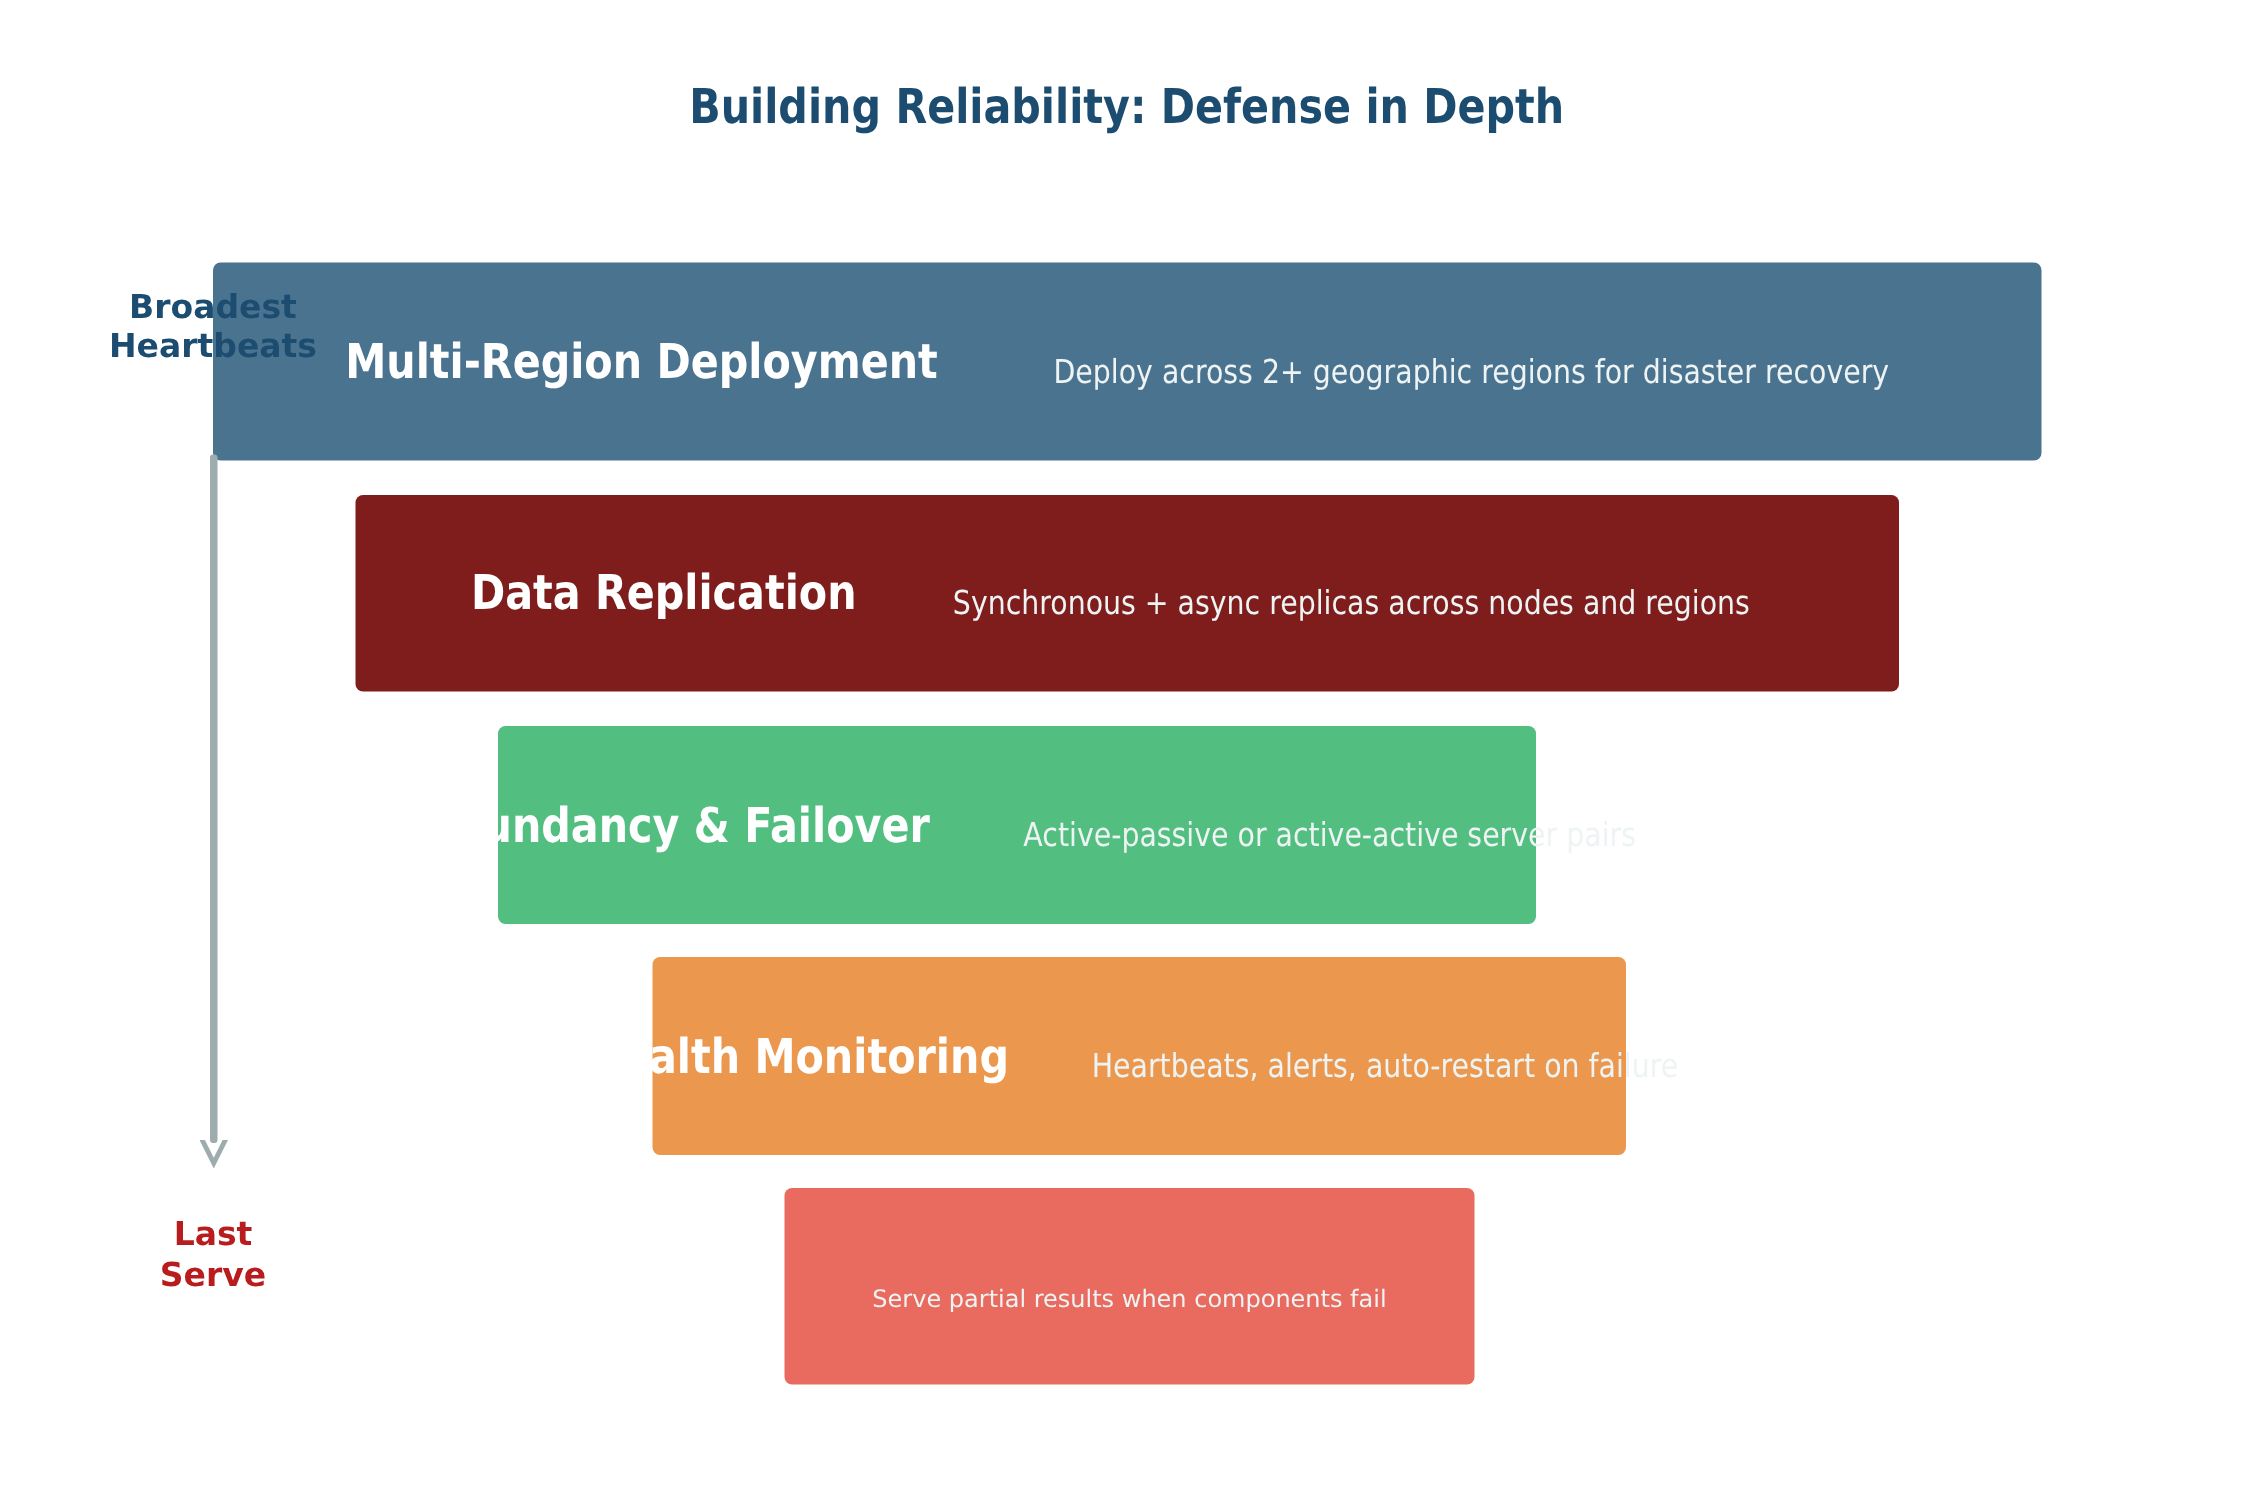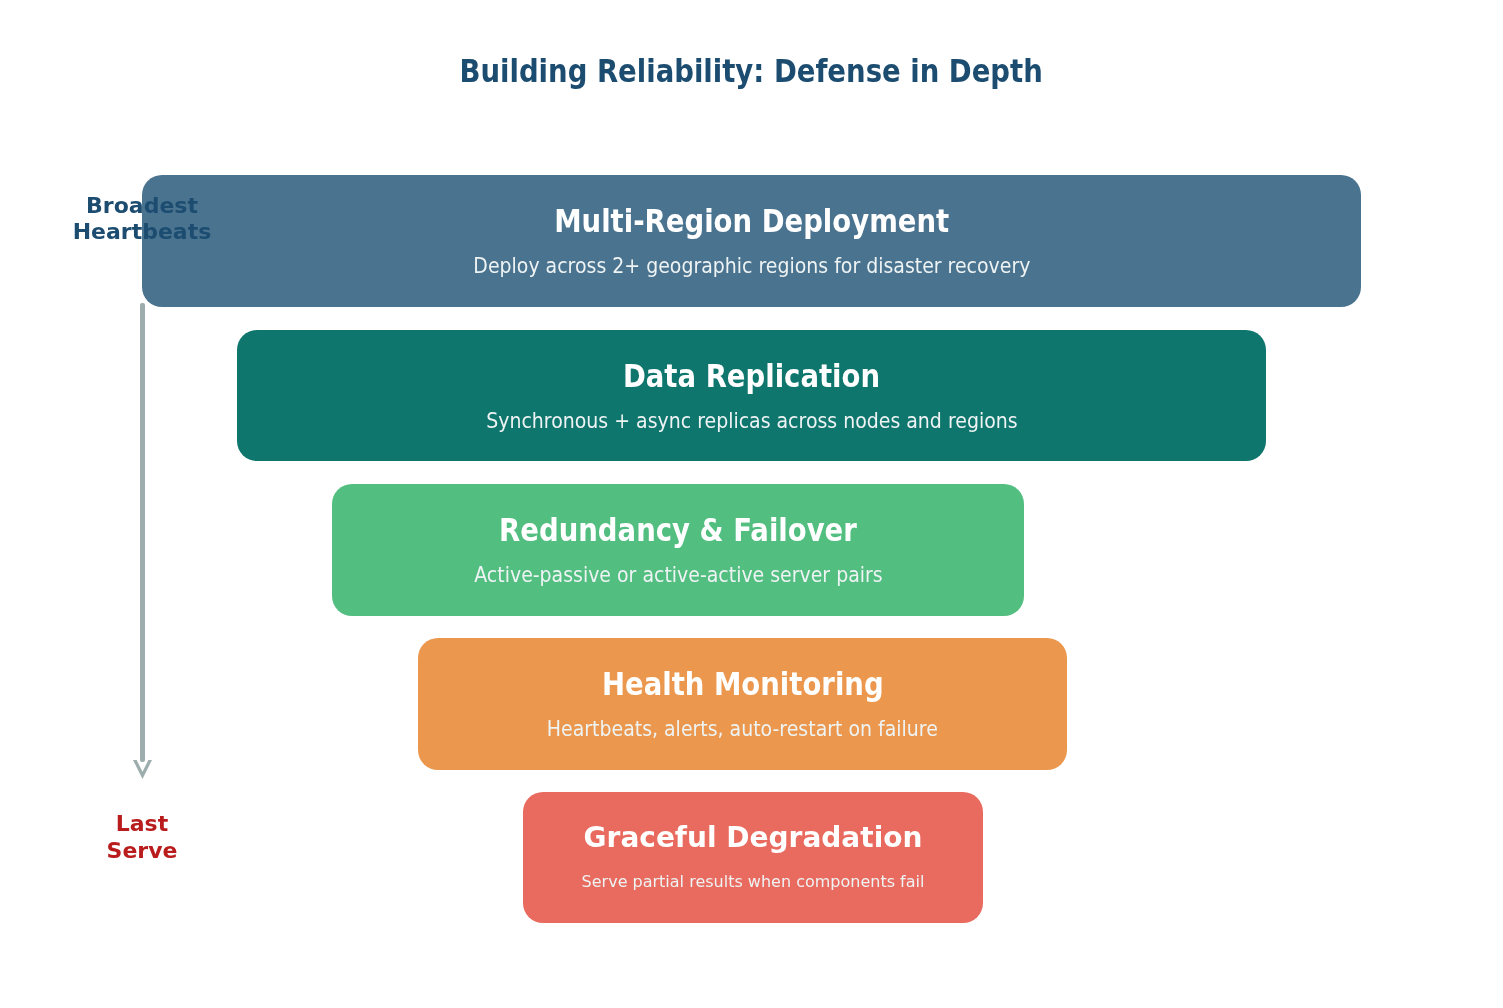--- a/index.html
+++ b/index.html
@@ -25,23 +25,23 @@
   .page-title .sx{
     display:inline-block;
     transform:scaleX(0.86);
     transform-origin:50% 50%;
     white-space:nowrap;
   }
 
   
   .layer{
     position:absolute;
-    border-radius:20px;
+    border-radius:5px;
     display:flex;
-    flex-direction:column;
+    flex-direction:row;
     align-items:center;
     justify-content:center;
     text-align:center;
     z-index:1;
   }
   .layer-title{
     font-size:32px;
     font-weight:bold;
     line-height:35px;
     white-space:nowrap;
@@ -100,37 +100,36 @@
 
   <div class="page-title" style="color: rgb(28, 77, 112);">
     <span class="sx">Building Reliability: Defense in Depth</span>
   </div>
 
   <div class="layer" style="left: 142px; top: 175px; width: 1219px; height: 132px; background: rgb(74, 115, 144);">
     <div class="layer-title cond" style="color: rgb(255, 255, 255);">Multi-Region Deployment</div>
     <div class="layer-sub cond" style="color: rgb(238, 243, 243);">Deploy across 2+ geographic regions for disaster recovery</div>
   </div>
 
-  <div class="layer" style="left: 237px; top: 330px; width: 1029px; height: 131px; background: #0f766e; text-align: right;">
+  <div class="layer" style="left: 237px; top: 330px; width: 1029px; height: 131px; background: #7f1d1d; text-align: right;">
     <div class="layer-title cond" style="color: rgb(255, 255, 255);">Data Replication</div>
     <div class="layer-sub cond" style="color: rgb(238, 243, 243);">Synchronous + async replicas across nodes and regions</div>
   </div>
 
   <div class="layer" style="left: 332px; top: 484px; width: 692px; height: 132px; background: rgb(82, 190, 128);">
     <div class="layer-title cond" style="color: rgb(255, 255, 255);">Redundancy &amp; Failover</div>
     <div class="layer-sub cond" style="color: rgb(238, 243, 243);">Active-passive or active-active server pairs</div>
   </div>
 
-  <div class="layer" style="left: 418px; top: 638px; width: 649px; height: 132px; background: rgb(235, 152, 78);">
+  <div class="layer" style="left: 435px; top: 638px; width: 649px; height: 132px; background: rgb(235, 152, 78);">
     <div class="layer-title cond" style="color: rgb(255, 255, 255);">Health Monitoring</div>
     <div class="layer-sub cond" style="color: rgb(238, 243, 243);">Heartbeats, alerts, auto-restart on failure</div>
   </div>
 
   <div class="layer layer--normal" style="left: 523px; top: 792px; width: 460px; height: 131px; background: rgb(233, 106, 95);">
-    <div class="layer-title" style="color: rgb(255, 255, 255);">Graceful Degradation</div>
     <div class="layer-sub" style="color: rgb(238, 243, 243);">Serve partial results when components fail</div>
   </div>
 
   <div class="side-label side-label--top" style="color: rgb(28, 77, 112);">
     <span>Broadest</span><br>
     <span>Heartbeats</span>
   </div>
 
   <div class="arrow-shaft" style="background: rgb(157, 172, 172);"></div>
   <div class="arrow-head" style="background: rgb(157, 172, 172);"></div>

